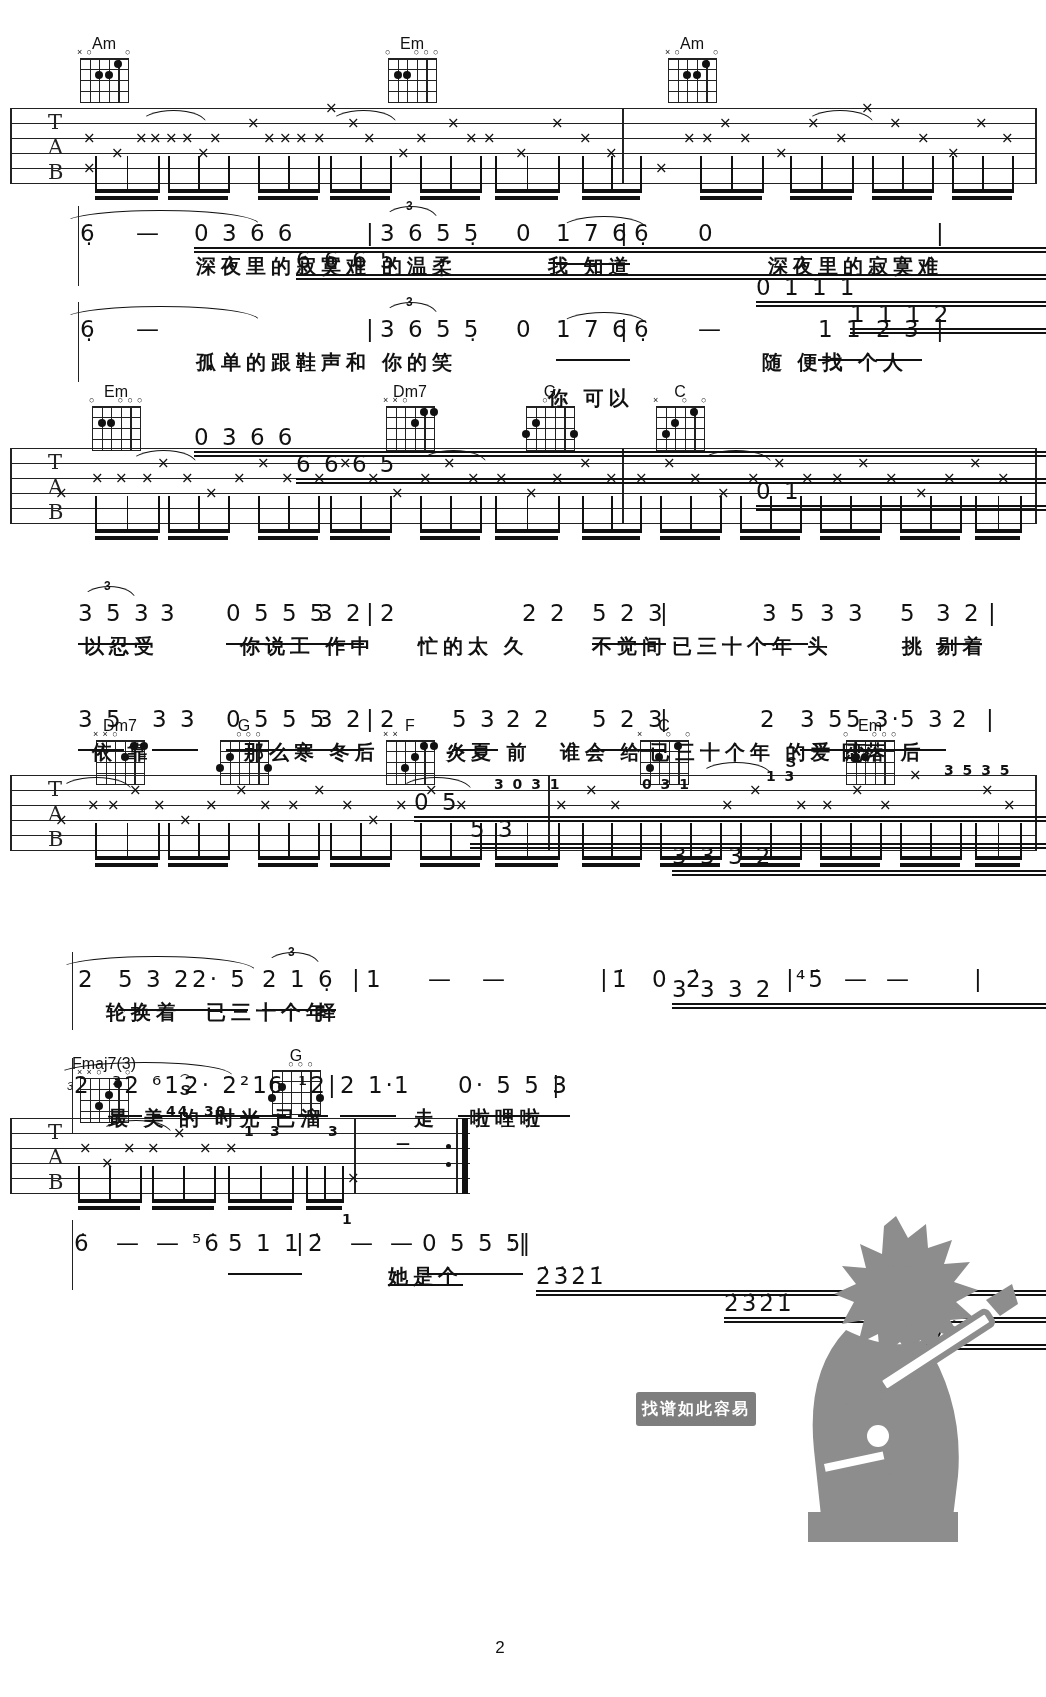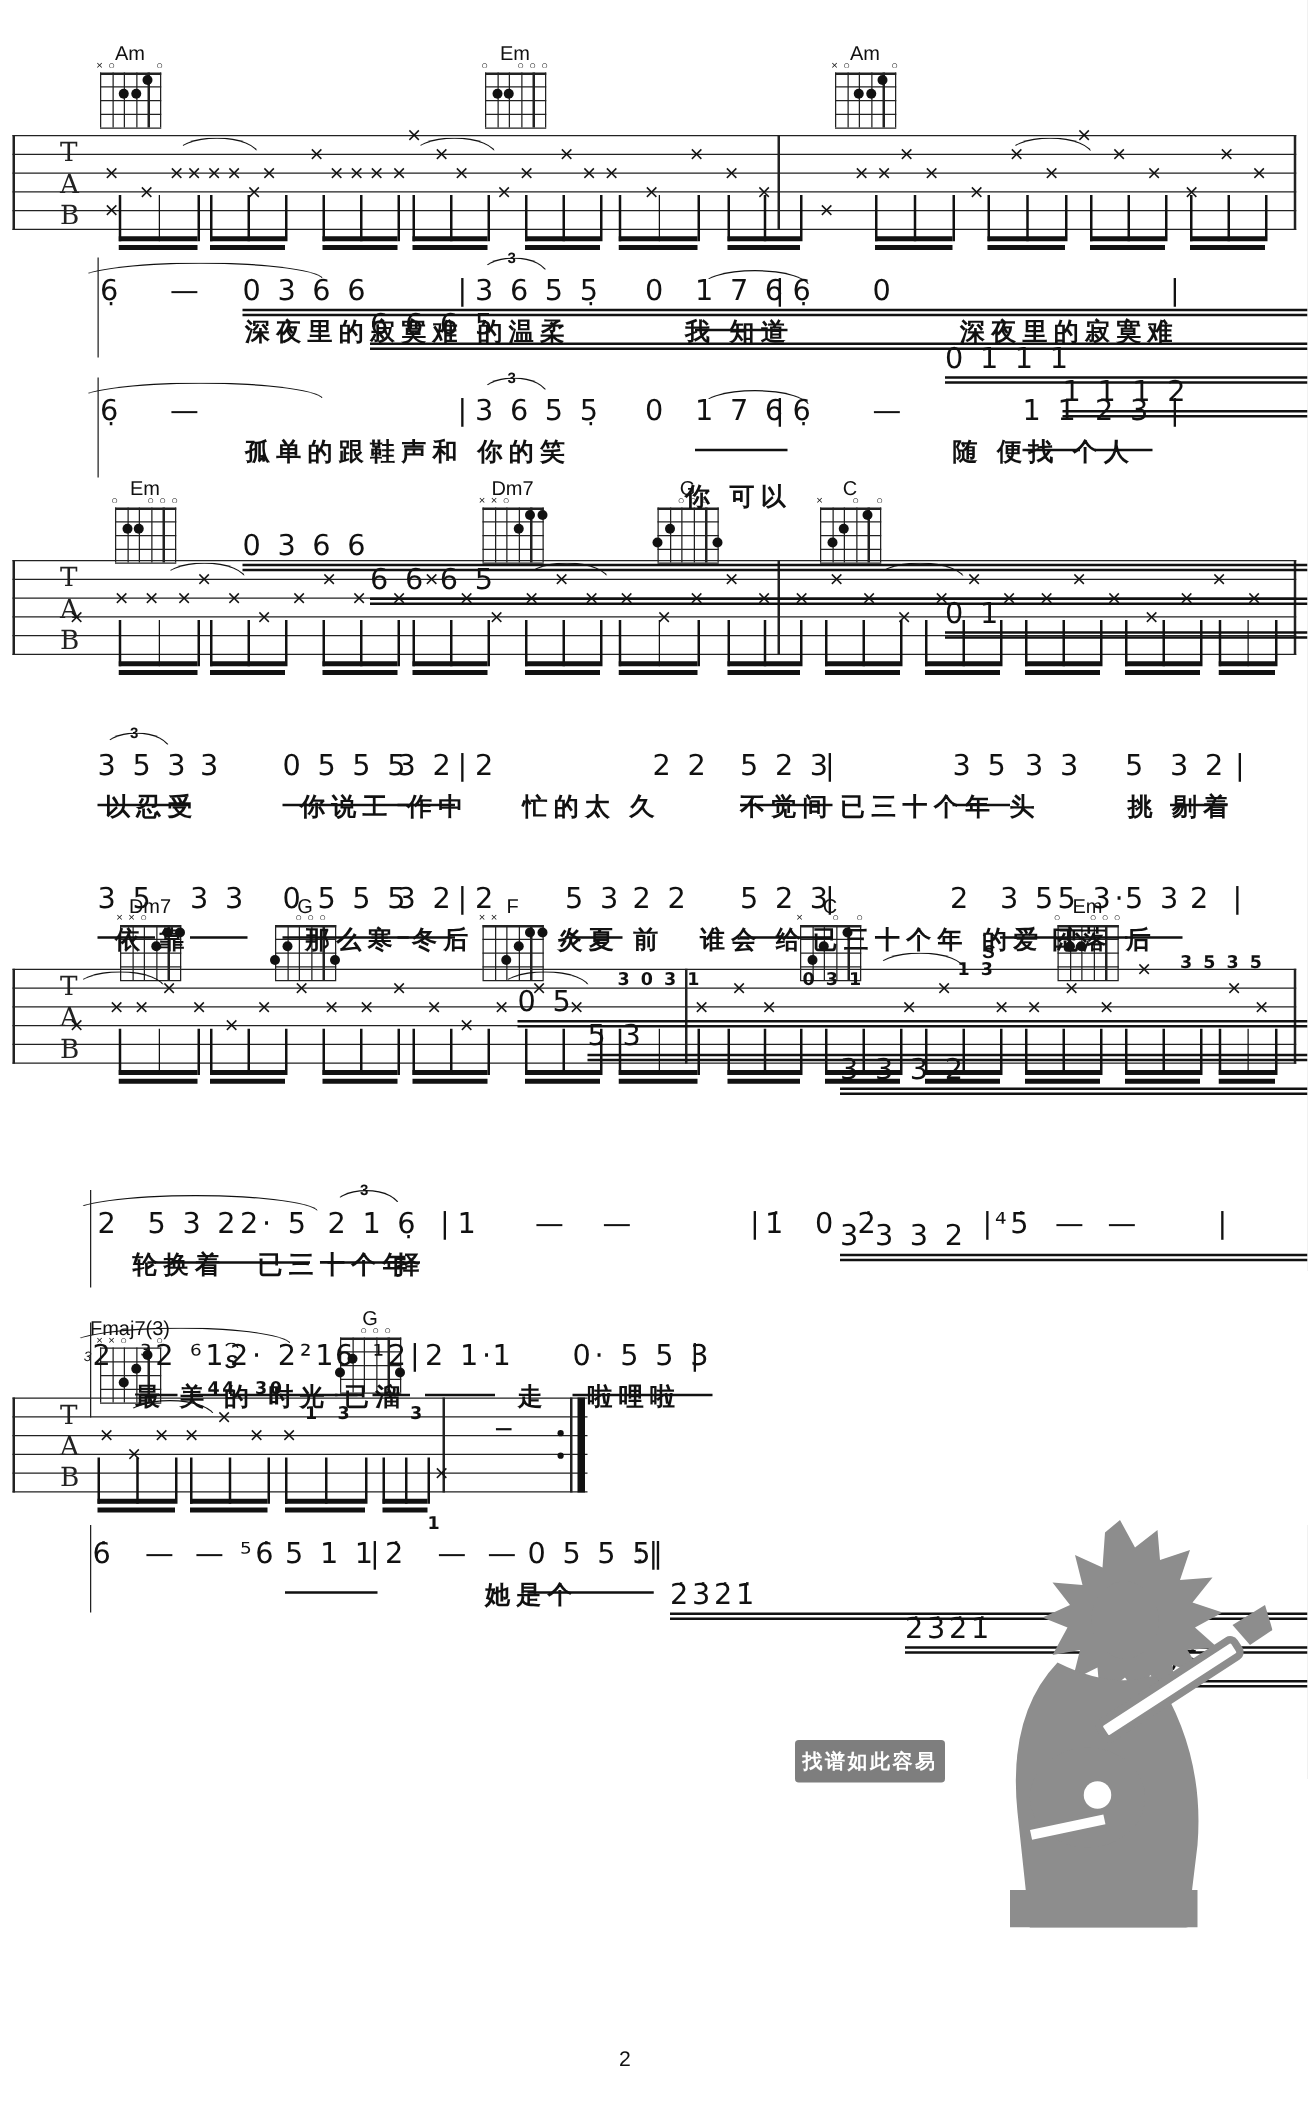--- a/index.html
+++ b/index.html
@@ -813,21 +813,21 @@
       <div class="num" style="left: 116px; top: 1232px;">—</div>
       <div class="num" style="left: 156px; top: 1232px;">—</div>
       <div class="num" style="left: 192px; top: 1232px;">⁵6̇</div>
       <div class="num u1" style="left: 228px; top: 1232px;">5 1 1</div>
       <div class="num" style="left: 296px; top: 1232px;">|</div>
       <div class="num" style="left: 308px; top: 1232px;">2̇</div>
       <div class="num" style="left: 350px; top: 1232px;">—</div>
       <div class="num" style="left: 390px; top: 1232px;">—</div>
       <div class="num u1" style="left: 422px; top: 1232px;">0 5 5 5</div>
       <div class="num" style="left: 508px; top: 1232px;">:‖</div>
-      <div class="lyr" style="left: 388px; top: 1266px;">她是个</div>
+      <div class="lyr" style="left: 388px; top: 1266px; text-decoration: underline;">她是个</div>
       <div class="slur" style="left: 62px; top: 210px; width: 195px;"></div>
       <div class="slur" style="left: 62px; top: 306px; width: 195px;"></div>
       <div class="slur" style="left: 560px; top: 216px; width: 86px;"></div>
       <div class="slur" style="left: 560px; top: 312px; width: 86px;"></div>
       <div class="slur" style="left: 58px; top: 956px; width: 195px;"></div>
       <div class="slur" style="left: 56px; top: 1062px; width: 175px;"></div>
       <div class="barline" style="left: 78px; top: 206px; height: 80px; width: 1.2px;"></div>
       <div class="barline" style="left: 78px; top: 302px; height: 80px; width: 1.2px;"></div>
       <div class="barline" style="left: 72px; top: 952px; height: 78px; width: 1.2px;"></div>
       <div class="barline" style="left: 72px; top: 1058px; height: 76px; width: 1.2px;"></div>

